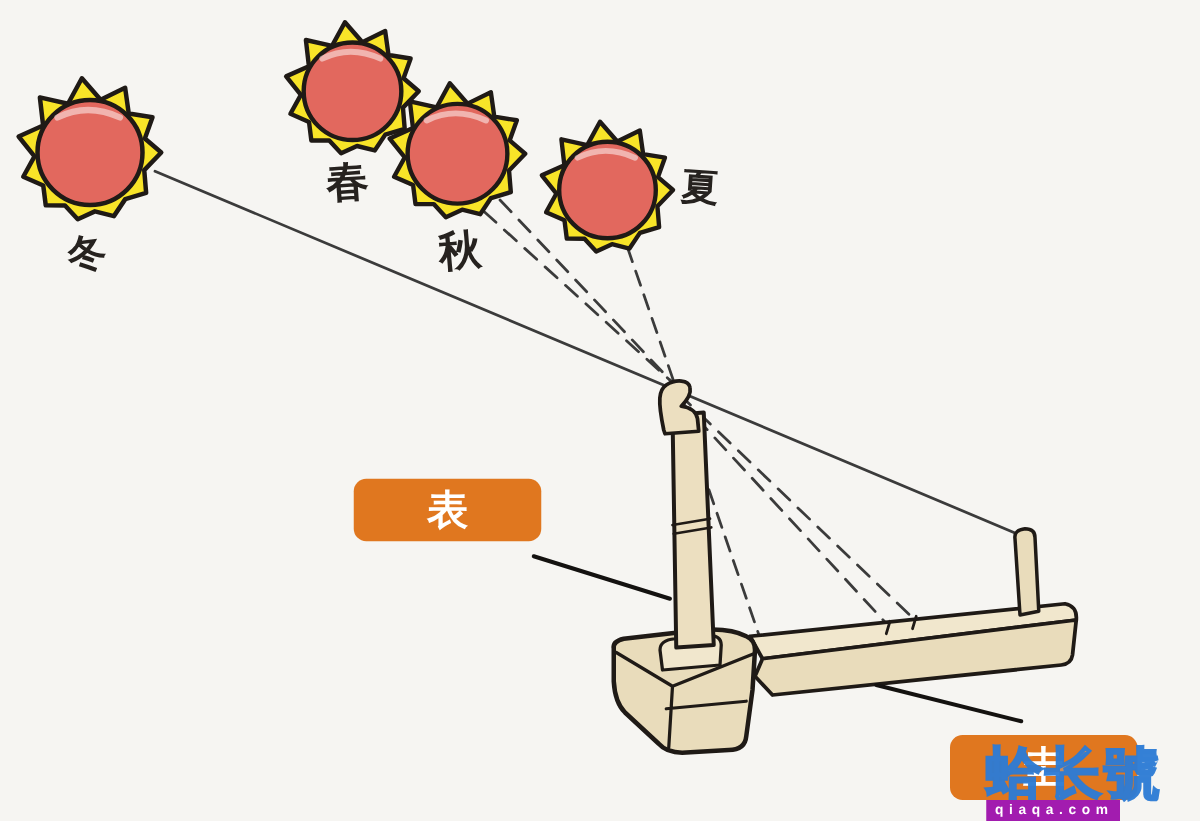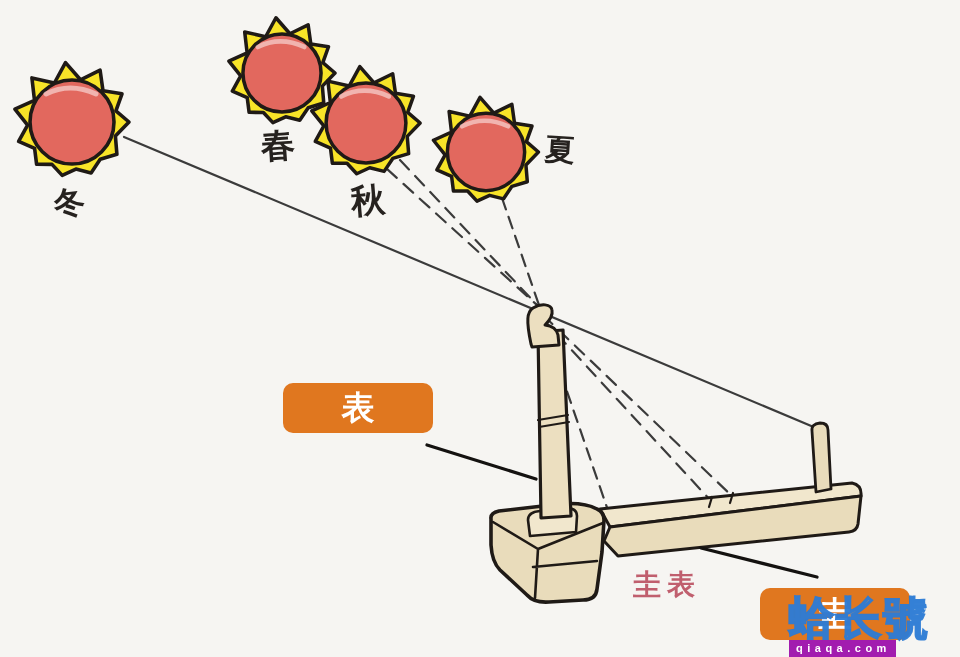--- a/index.html
+++ b/index.html
@@ -118,20 +118,19 @@
   <span class="season s-autumn">秋</span>
   <span class="season s-summer">夏</span>
 
   <div class="callout callout-biao">
     <span>表</span>
   </div>
   <div class="callout callout-gui">
     <span>圭</span>
   </div>
 
-  <span class="inst-label">圭表</span>
 
   <div class="watermark">
     <span class="wm-logo">蛤长號</span>
     <span class="wm-site">qiaqa.com</span>
   </div>
 
 </div>
 
 </body></html>

